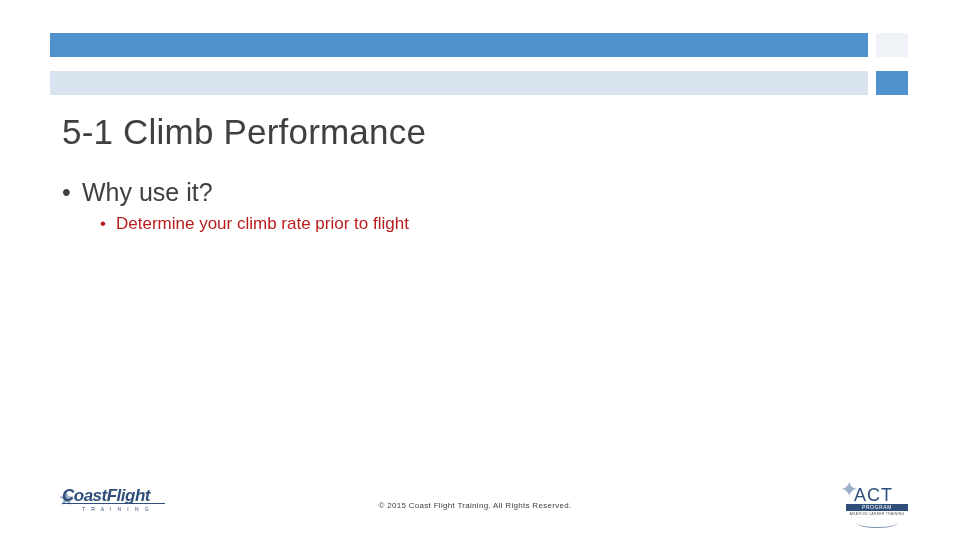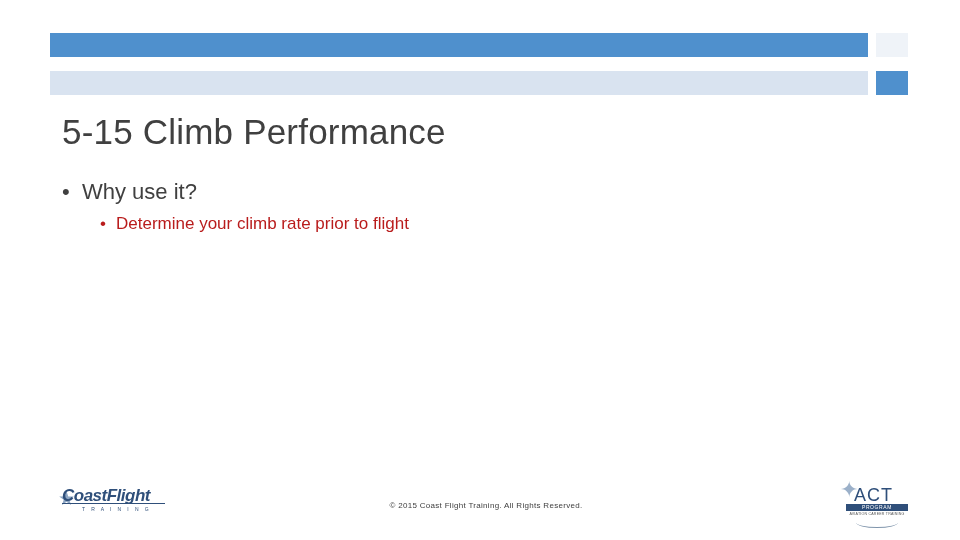--- a/index.html
+++ b/index.html
@@ -63,21 +63,21 @@
   }
 
   
   .content {
     position: absolute;
     left: 62px;
     top: 178px;
     width: 840px;
   }
   .bullet-l1 {
-    font-size: 22px;
+    font-size: 25px;
     line-height: 28px;
     color: #404040;
     margin: 0 0 6px 0;
     padding-left: 0px;
     white-space: nowrap;
   }
   .bullet-l1 .dot {
     display: inline-block;
     width: 20px;
   }
@@ -93,21 +93,21 @@
     display: inline-block;
     width: 16px;
   }
   .gap {
     height: 12px;
   }
 
   
   .footer-text {
     position: absolute;
-    left: 15px;
+    left: 4px;
     top: 501px;
     width: 942px;
     text-align: center;
     font-size: 8px;
     color: #404040;
     letter-spacing: 0.3px;
   }
 
   
   .logo-left {
@@ -218,21 +218,21 @@
   }
 </style>
 </head>
 <body>
 
 <div class="deco-bar-1"></div>
 <div class="deco-bar-2"></div>
 <div class="deco-bar-3"></div>
 <div class="deco-bar-4"></div>
 
-<div class="slide-title">5-15 Climb Performance</div>
+<div class="slide-title">5-1 Climb Performance</div>
 
 <div class="content">
 
   <p class="bullet-l1">
     <span class="dot">•</span><span>Why use it?</span>
   </p>
 
   <p class="bullet-l2">
     <span class="dot">•</span><span>Determine your climb rate prior to flight</span>
   </p>

